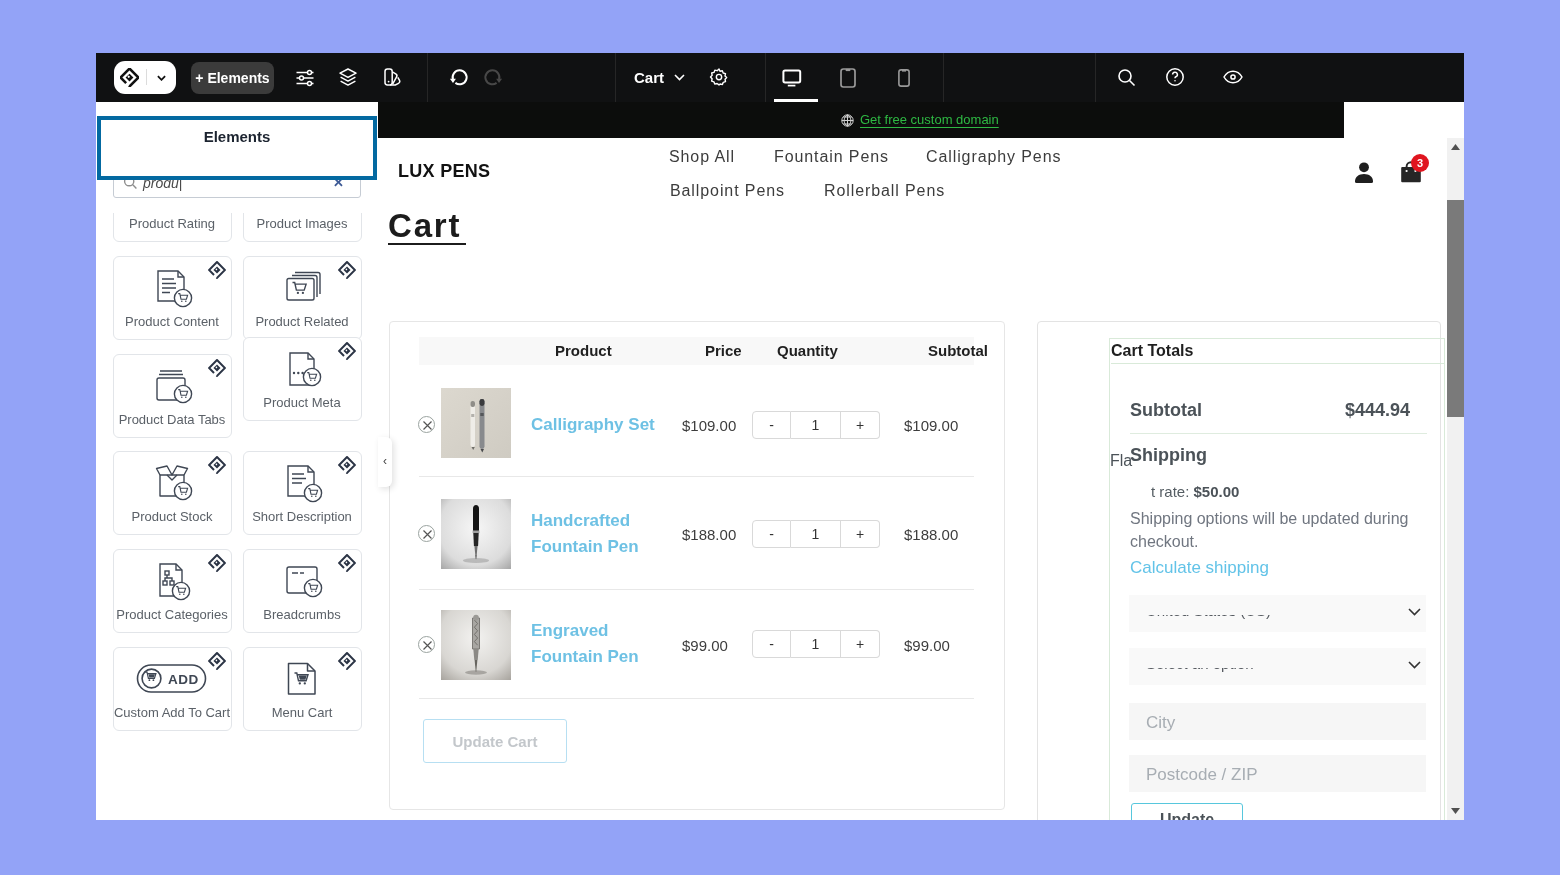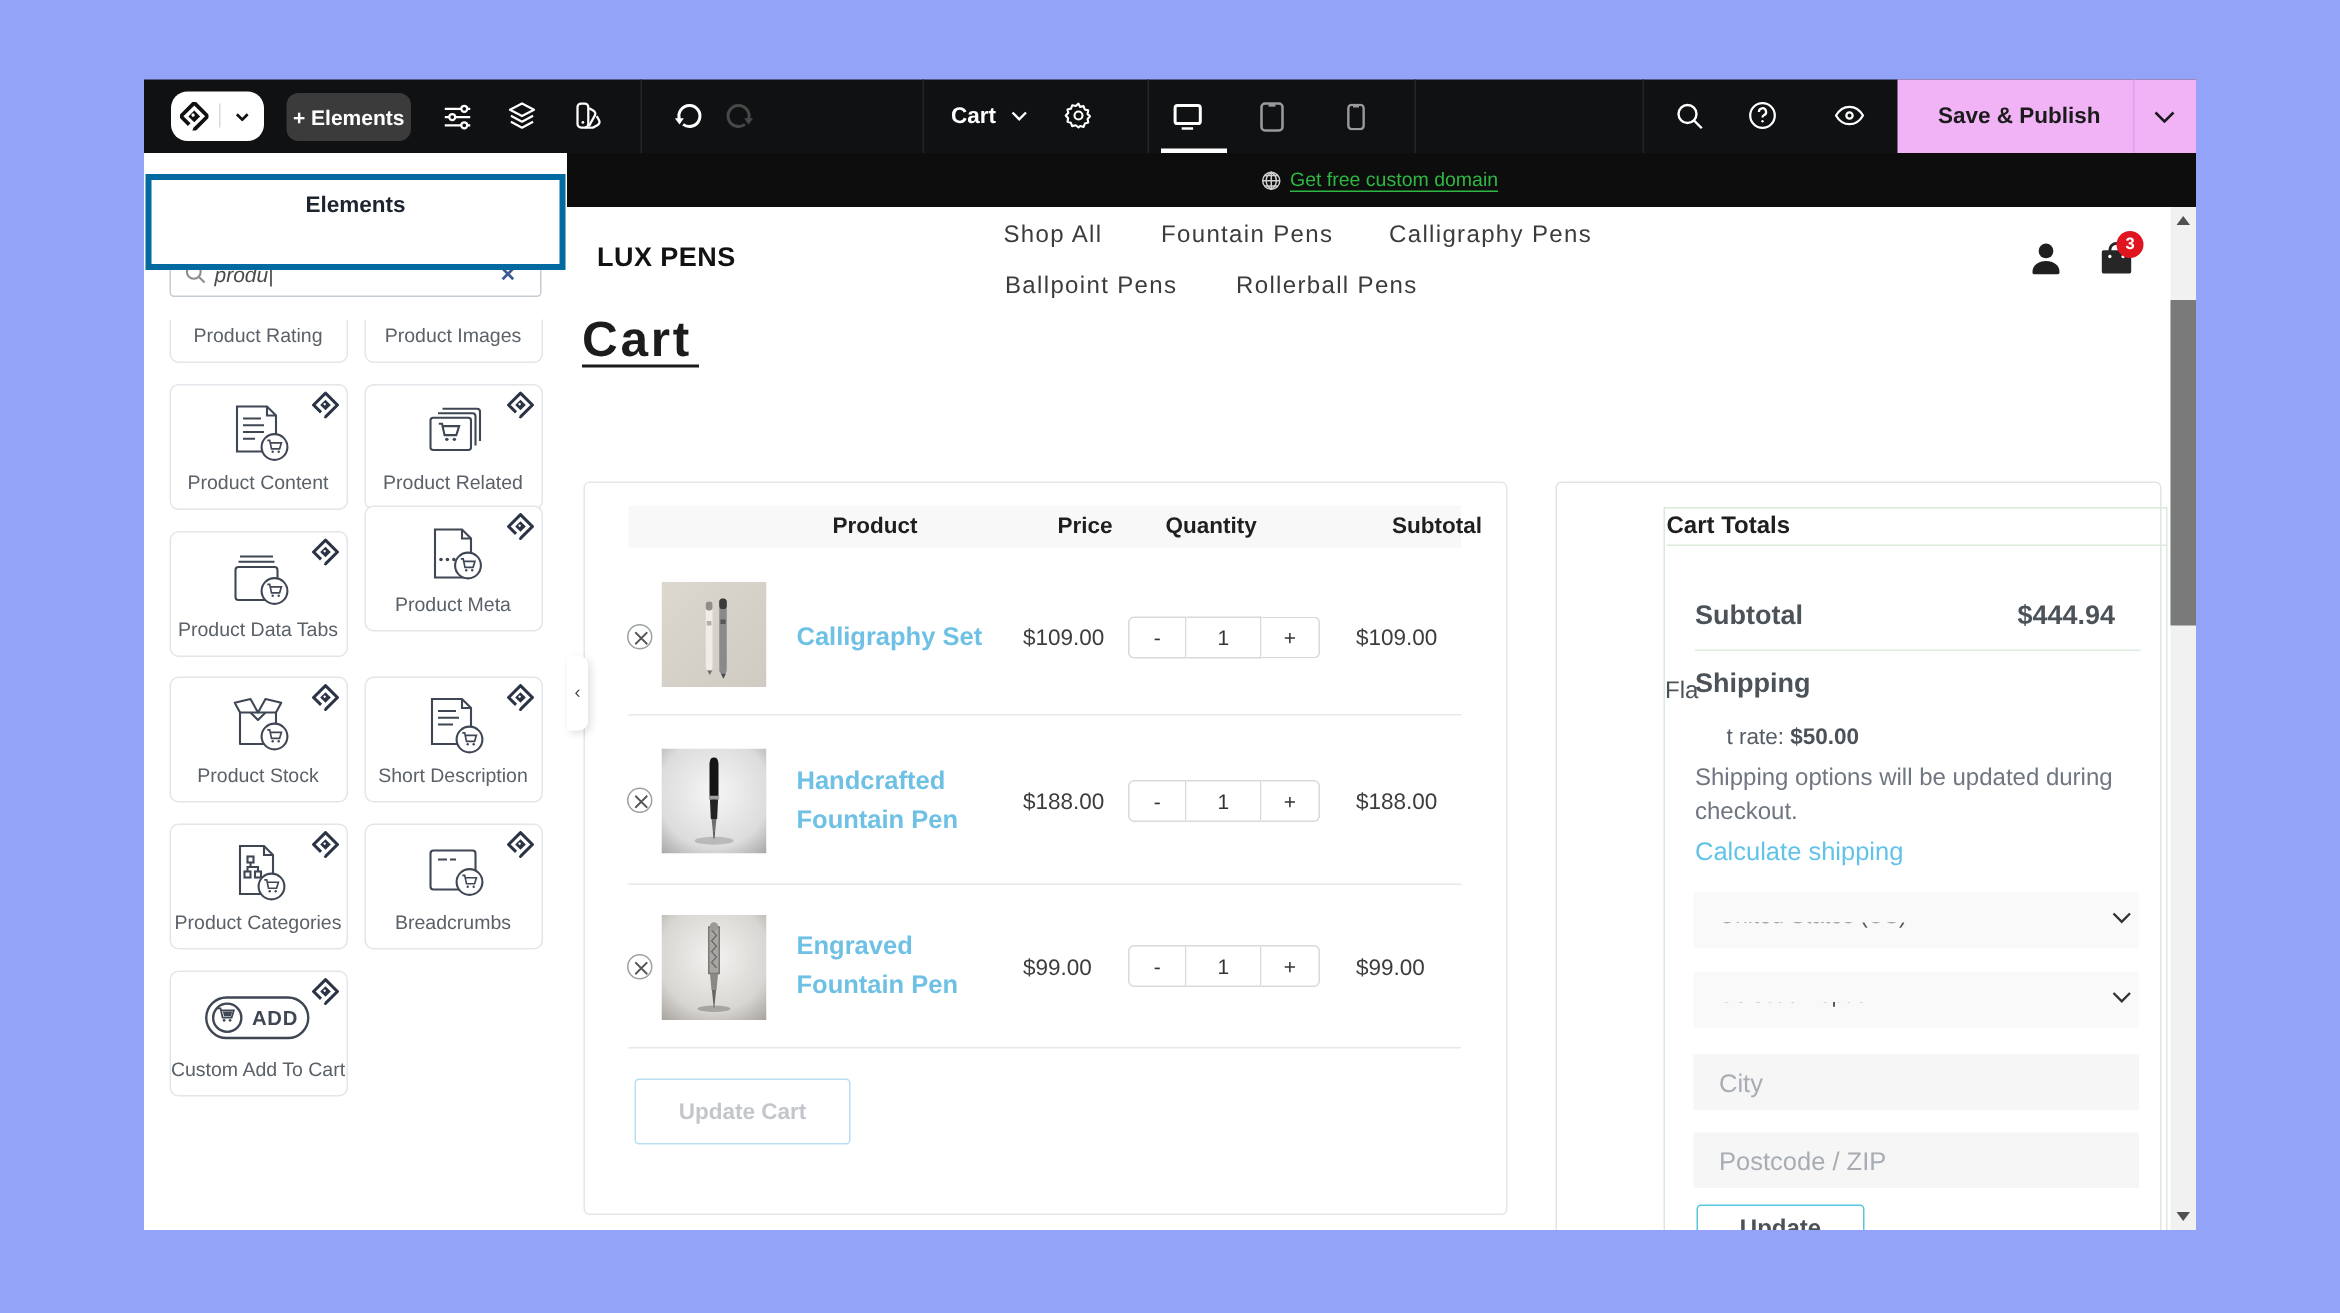--- a/index.html
+++ b/index.html
@@ -28,21 +28,21 @@
 #searchBox .x { position:absolute; right:16px; top:8px; font-size:13px; font-weight:700; color:#3d5a96; }
 #cards { position:absolute; left:0; top:111px; width:282px; height:607px; overflow:hidden; }
 .card { position:absolute; width:119px; height:84px; background:#fff; border:1px solid #e2e5e9; border-radius:6px; }
 .card .lbl { position:absolute; width:100%; text-align:center; top:57px; font-size:13px; color:#5b6168; white-space:nowrap; }
 .card .badge { position:absolute; right:5px; top:4px; }
 .card .cicon { position:absolute; left:0; top:10px; width:117px; text-align:center; }
 #collapseTab { z-index:6; left:378px; top:437px; width:14px; height:50px; background:#fff; border-radius:0 6px 6px 0; box-shadow:2px 2px 6px rgba(0,0,0,0.12); color:#444; font-size:12px; line-height:48px; text-align:center; }
 
 
 #canvas { left:378px; top:102px; width:1086px; height:718px; background:#fff; overflow:hidden; }
-#notif { position:absolute; left:0; top:0; width:1086px; height:36px; background:#0c0d0c; color:#2eb843; font-size:13px; }
+#notif { position:absolute; left:0; top:0; width:966px; height:36px; background:#0c0d0c; color:#2eb843; font-size:13px; }
 #notif .lnk { position:absolute; left:482px; top:10px; text-decoration:underline; text-underline-offset:3px; color:#2eb843; }
 #scrollbar { position:absolute; left:1069px; top:36px; width:17px; height:682px; background:#f1f1f1; }
 #scrollbar .thumb { position:absolute; left:0px; top:62px; width:17px; height:217px; background:#7a7a7a; }
 
 
 .navlink { position:absolute; font-size:16px; color:#3c3c3c; letter-spacing:0.9px; line-height:18px; }
 #luxpens { position:absolute; left:20px; top:59px; font-size:18px; font-weight:700; letter-spacing:0.3px; color:#121212; }
 #cartHead { position:absolute; left:10px; top:105px; font-size:33px; font-weight:700; letter-spacing:1.8px; color:#1c1c1c; }
 #cartHead .ul { position:absolute; left:0; top:35.5px; width:78px; height:2.5px; background:#1c1c1c; }
 
@@ -162,27 +162,20 @@
   <svg style="position:absolute;left:1069px;top:14px" width="20" height="20" viewBox="0 0 20 20" fill="none" stroke="#fff" stroke-width="1.5">
     <circle cx="10" cy="10" r="8.2"></circle>
     <path d="M7.6 7.6a2.4 2.4 0 1 1 3.3 2.2c-.7.3-.9.8-.9 1.5"></path>
     <circle cx="10" cy="13.8" r="0.8" fill="#fff" stroke="none"></circle>
   </svg>
 
   <svg style="position:absolute;left:1127px;top:17px" width="20" height="14" viewBox="0 0 20 14" fill="none" stroke="#fff" stroke-width="1.5">
     <path d="M1 7C3.3 3 6.3 1.2 10 1.2S16.7 3 19 7c-2.3 4-5.3 5.8-9 5.8S3.3 11 1 7z"></path>
     <circle cx="10" cy="7" r="2.1"></circle>
   </svg>
-  <div id="saveBtn">
-      <div class="txt">Save &amp; Publish</div>
-      <div class="sep"></div>
-    <svg style="position:absolute;left:171px;top:21px" width="14" height="8" viewBox="0 0 14 8">
-        <path d="M1 1l6 6 6-6" stroke="#1b1b1b" stroke-width="1.7" fill="none"></path>
-      </svg>
-  </div>
   <div id="deskUnderline"></div>
 </div>
 
 <div class="abs" id="panel">
   <div id="searchBox">
     <svg style="position:absolute;left:9px;top:8px" width="15" height="15" viewBox="0 0 15 15">
         <circle cx="6.2" cy="6.2" r="4.6" stroke="#8d8d8d" stroke-width="1.4" fill="none"></circle>
         <path d="M9.8 9.8l3.6 3.6" stroke="#8d8d8d" stroke-width="1.4"></path>
       </svg>
     <div class="q">produ<span style="font-style:normal">|</span></div>
@@ -408,20 +401,42 @@
             <circle cx="16.5" cy="20.5" r="9.4" stroke="#3f4754" stroke-width="1.6" fill="#fff"></circle>
             <g transform="translate(10.2,14.2)">
               <path d="M0 0h1.8l1.4 6.2h6l1.5-4.8H2.6" stroke="#3f4754" stroke-width="1.2" fill="none"></path>
               <path d="M3.4 2.1h6.3l-1 3.2H4.1z" fill="#3f4754"></path>
               <circle cx="4.2" cy="8" r="0.9" fill="#3f4754"></circle>
               <circle cx="8.2" cy="8" r="0.9" fill="#3f4754"></circle>
             </g>
             <text x="33" y="25.5" font-size="13.5" font-weight="bold" fill="#3f4754" font-family="Liberation Sans" letter-spacing="0.5">ADD</text>
           </svg></div>
         <div class="lbl">Custom Add To Cart</div>
+      </div>
+      <div class="card" style="left:146.5px; top:433.5px">
+        <svg class="badge" width="18" height="18" viewBox="0 0 18 18">
+          <g transform="rotate(45 9 9)">
+            <path d="M3.4 3.4 H14.6 V14.6 H3.4 Z" pathLength="64" stroke-dasharray="33 5 26" fill="none" stroke="#2b3445" stroke-width="2"></path>
+            <rect x="6.5" y="6.5" width="5" height="5" fill="#2b3445"></rect>
+            <circle cx="8.2" cy="9" r="0.8" fill="#fff"></circle>
+          </g>
+        </svg>
+        <div class="cicon"><svg width="52" height="42" viewBox="0 0 52 42">
+            <g stroke="#3f4754" stroke-width="1.5" fill="none" stroke-linejoin="round">
+              <path d="M12.5 5.5h19l7.5 7.5v23h-26.5z"></path>
+              <path d="M31.5 5.5v7.5h7.5"></path>
+            </g>
+            <g transform="translate(18.5,15)">
+              <path d="M0 0h2.3l1.7 7.8h7.6l1.9-6H3.2" stroke="#3f4754" stroke-width="1.4" fill="none"></path>
+              <path d="M4.3 2.6h7.9l-1.3 4.2H5.3z" fill="#3f4754"></path>
+              <circle cx="5.3" cy="10.4" r="1.15" fill="#3f4754"></circle>
+              <circle cx="10.3" cy="10.4" r="1.15" fill="#3f4754"></circle>
+            </g>
+          </svg></div>
+        <div class="lbl">Menu Cart</div>
       </div>
     </div>
   <div id="redbox">
       <div class="t">Elements</div>
     </div>
 </div>
 <div class="abs" id="collapseTab">‹</div>
 
 <div class="abs" id="canvas">
   <div id="notif">

